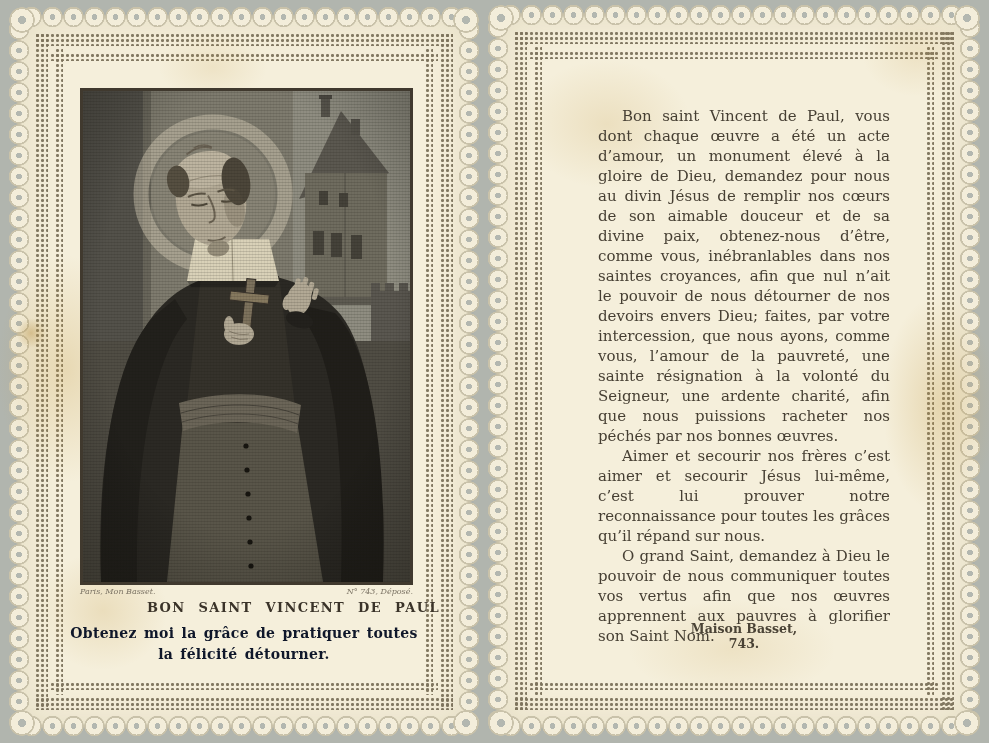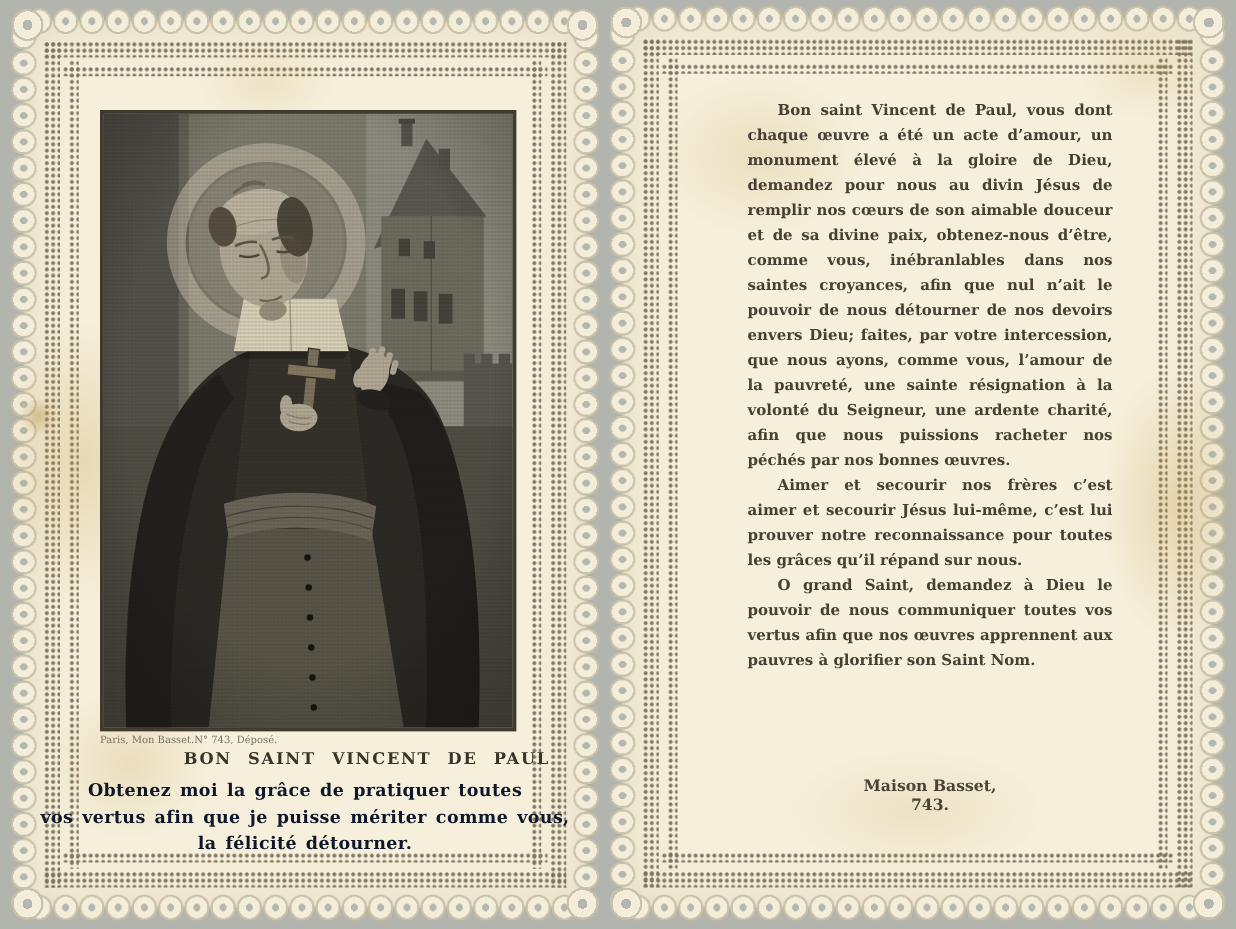--- a/index.html
+++ b/index.html
@@ -34,29 +34,29 @@
   .pb.i.lft{left:47px;top:42px;bottom:42px;width:8px;}
   .pb.i.rgt{right:47px;top:42px;bottom:42px;width:8px;}
   
   .stain{position:absolute;pointer-events:none;border-radius:50%;}
   
   .card-front{left:8px;top:6px;width:472px;height:731px;}
   .engraving{position:absolute;left:72px;top:82px;width:333px;height:497px;
     border:3px solid #40392e;box-sizing:border-box;background:#7e7b6e;}
   .engraving svg{display:block;}
   .imprint-row{position:absolute;left:72px;top:581px;width:333px;display:flex;
-    font-size:8px;color:#7a7263;}
+    justify-content:space-between;font-size:8px;font-style:italic;color:#7a7263;}
   .caption-title{position:absolute;left:40px;top:594px;width:392px;text-align:right;
     font-size:13px;font-weight:bold;color:#3a3329;letter-spacing:1.4px;word-spacing:7px;}
   .prayer{position:absolute;left:0;top:617px;width:472px;text-align:center;
     font-size:14px;line-height:21px;color:#0f172a;letter-spacing:.3px;word-spacing:2px;font-weight:bold;}
   
   .card-back{left:487px;top:4px;width:494px;height:733px;}
-  .back-text{position:absolute;left:111px;top:74px;width:292px;text-align:justify;
-    font-size:12px;line-height:20px;font-weight:bold;color:#463f33;}
+  .back-text{position:absolute;left:111px;top:102px;width:292px;text-align:justify;
+    font-size:15px;line-height:20px;font-weight:normal;color:#463f33;}
   .back-text p{margin:0;text-indent:24px;}
   .back-footer{position:absolute;left:111px;top:572px;width:292px;text-align:center;
     font-size:12.5px;line-height:15px;font-weight:bold;color:#4a4336;margin-top:45px;}
 </style>
 </head>
 <body>
 
 <div class="card card-front">
   <div class="paper"></div>
 
@@ -189,21 +189,20 @@
     </svg>
   </div>
 
   <div class="imprint-row">
     <span>Paris, Mon Basset.</span>
     <span>N° 743, Déposé.</span>
   </div>
   <div class="caption-title">BON SAINT VINCENT DE PAUL</div>
   <div class="prayer">
     <div>Obtenez moi la grâce de pratiquer toutes</div>
-    <div>vos vertus afin que je puisse mériter comme vous,</div>
     <div>la félicité détourner.</div>
   </div>
 </div>
 
 <div class="card card-back">
   <div class="paper"></div>
 
   <div class="sc h top"></div>
   <div class="sc h bot"></div>
   <div class="sc v lft"></div>

